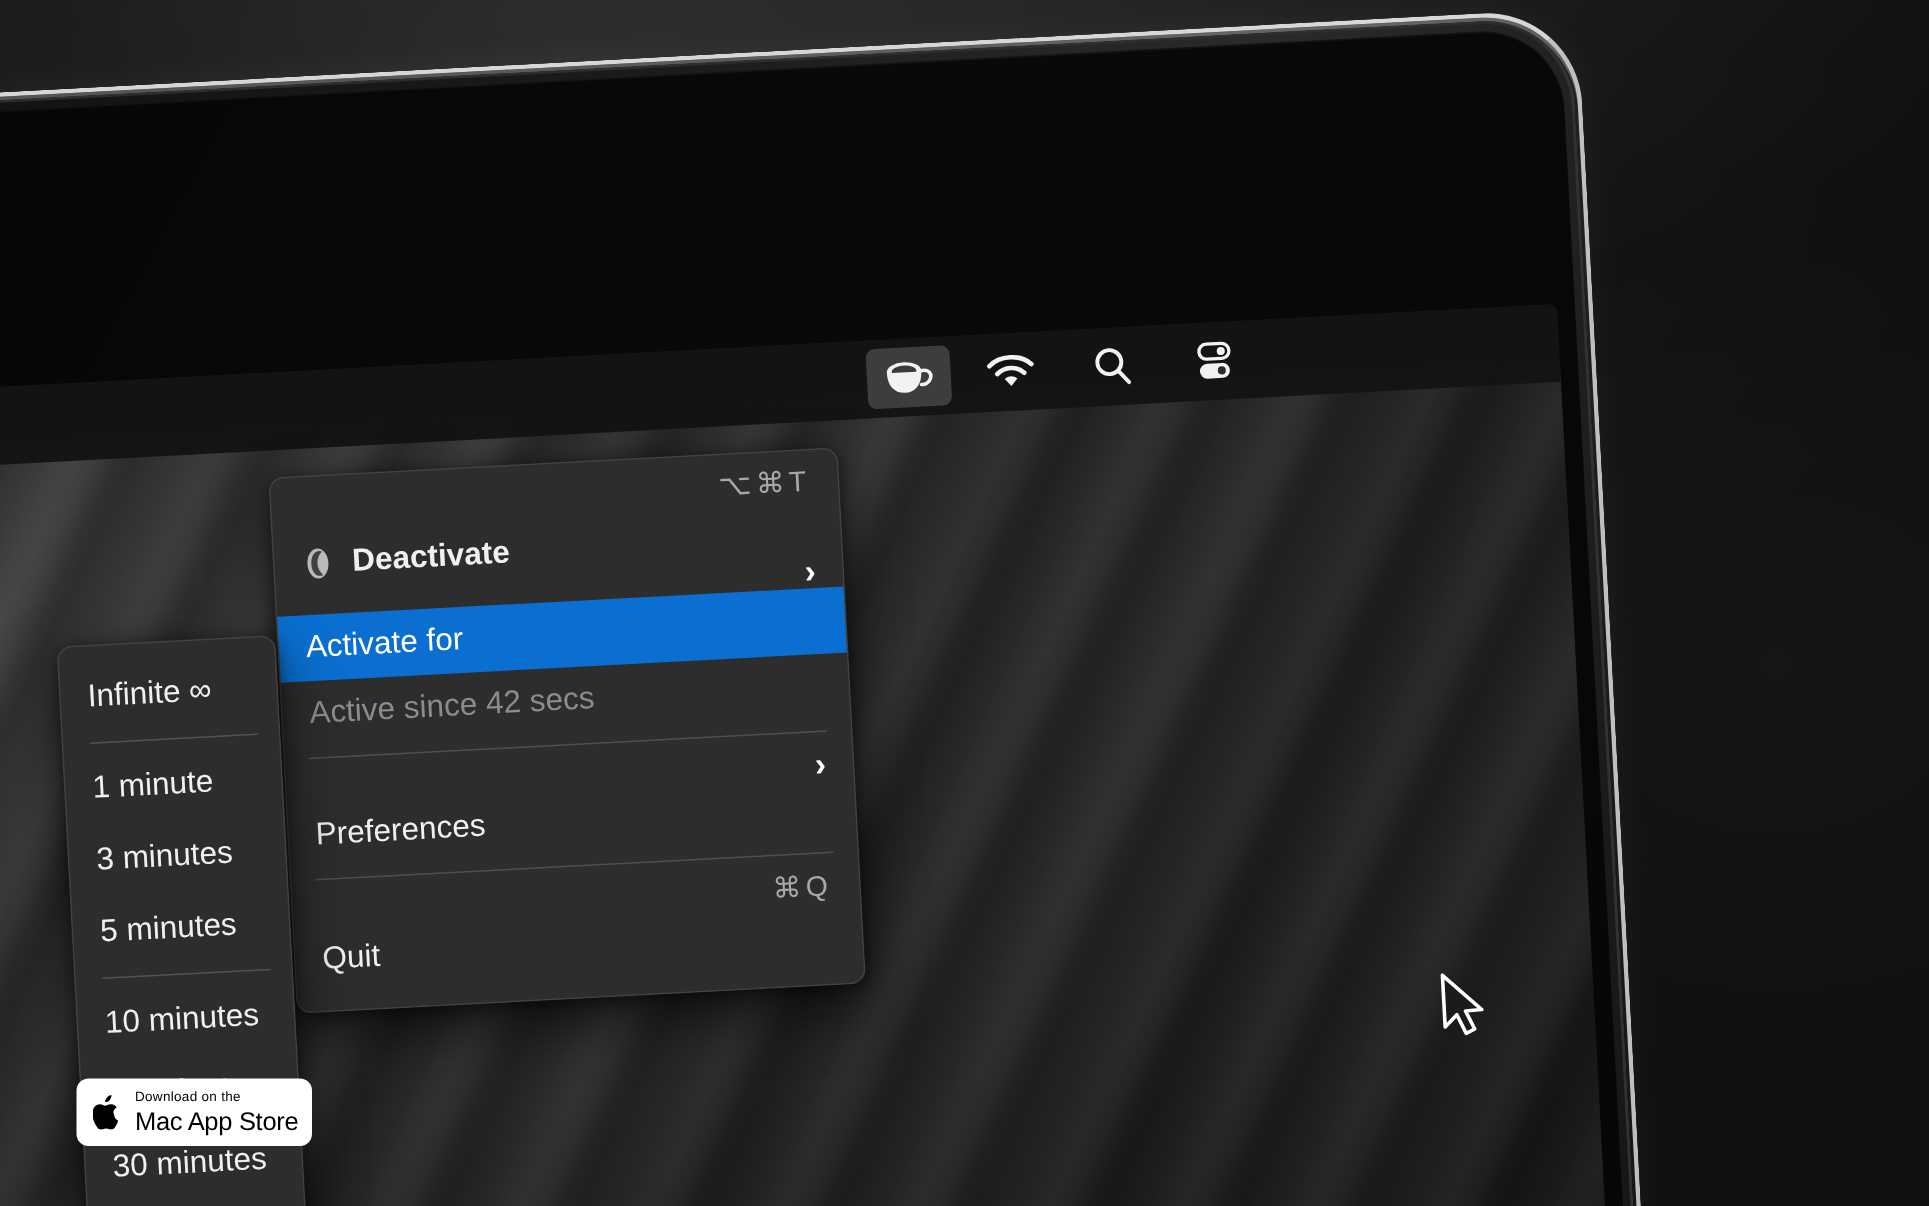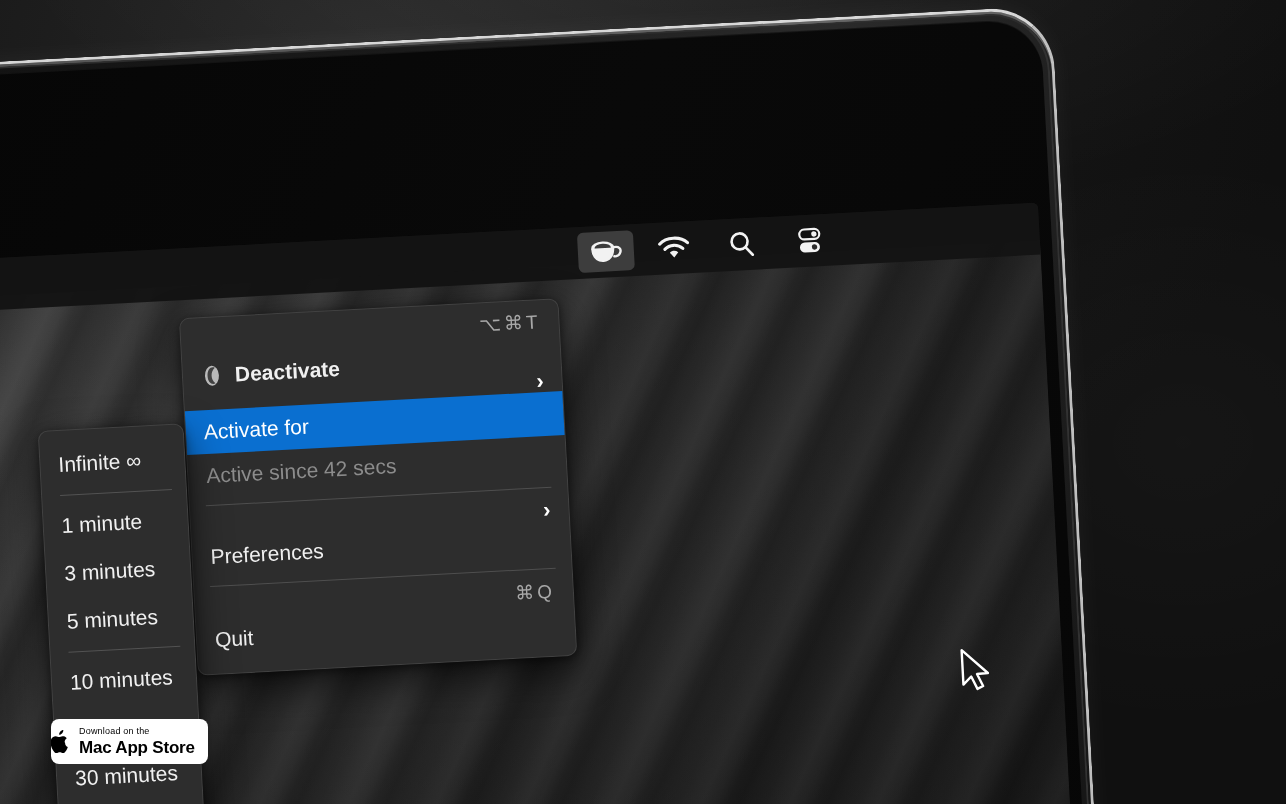--- a/index.html
+++ b/index.html
@@ -185,26 +185,27 @@
     pointer-events:none;
   }
 
   
   .appstore{
     position:absolute; left:51px; top:719px;
     width:157px; height:45px;
     background:#ffffff;
     border-radius:8px;
     display:flex; align-items:center;
+    padding-left:11px;
     gap:9px;
   }
   .appstore .apple{ width:19px; height:23px; flex:0 0 auto; }
   .appstore .txt{ display:flex; flex-direction:column; line-height:1; color:#000; }
   .appstore .t1{ font-size:9px; letter-spacing:.2px; margin-bottom:3px; }
-  .appstore .t2{ font-size:17px; font-weight:700; letter-spacing:-.2px; }
+  .appstore .t2{ font-size:17px; font-weight:400; letter-spacing:-.2px; }
 </style>
 </head>
 <body>
 
 <div id="stage">
 
   <div class="ambient"></div>
 
   <div class="laptop">
     <div class="lid-outer"></div>

